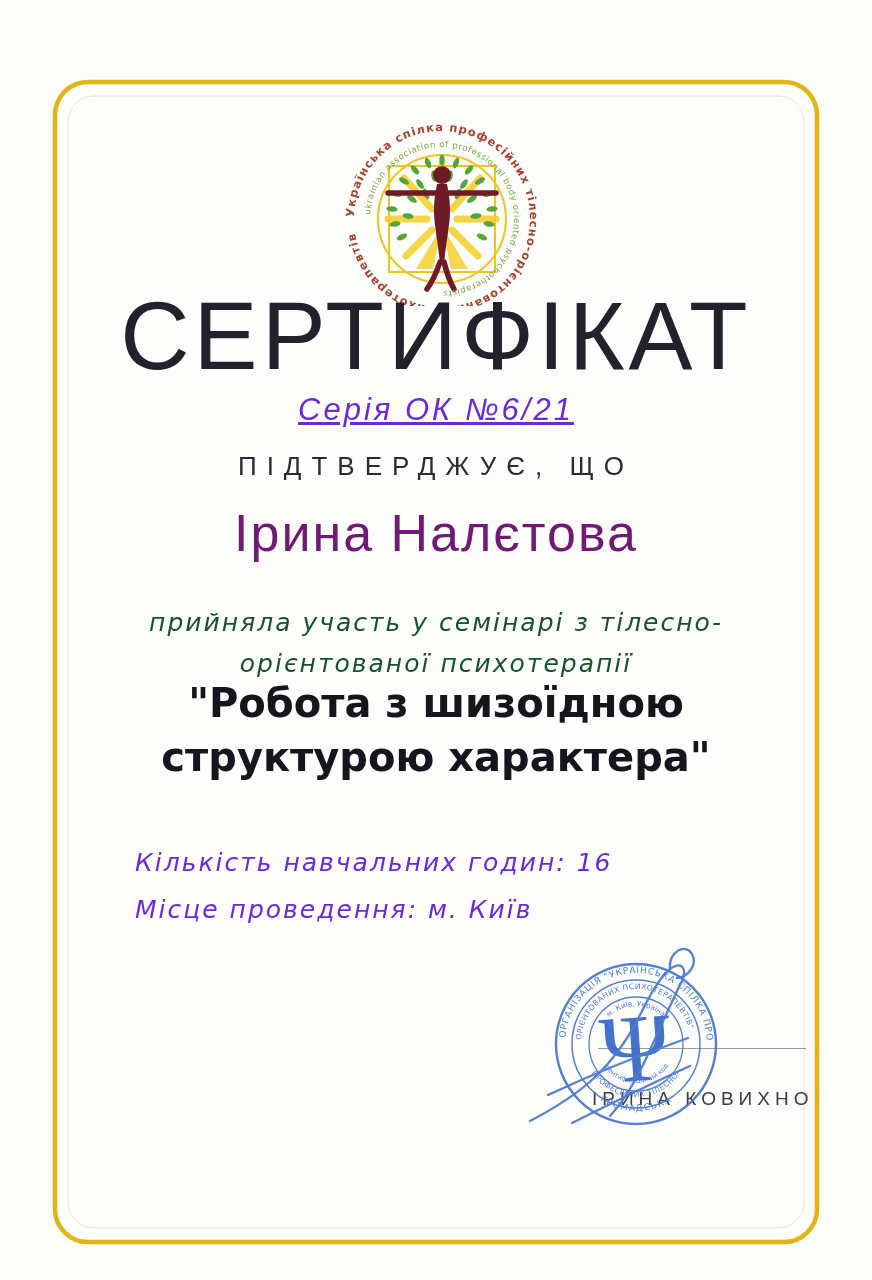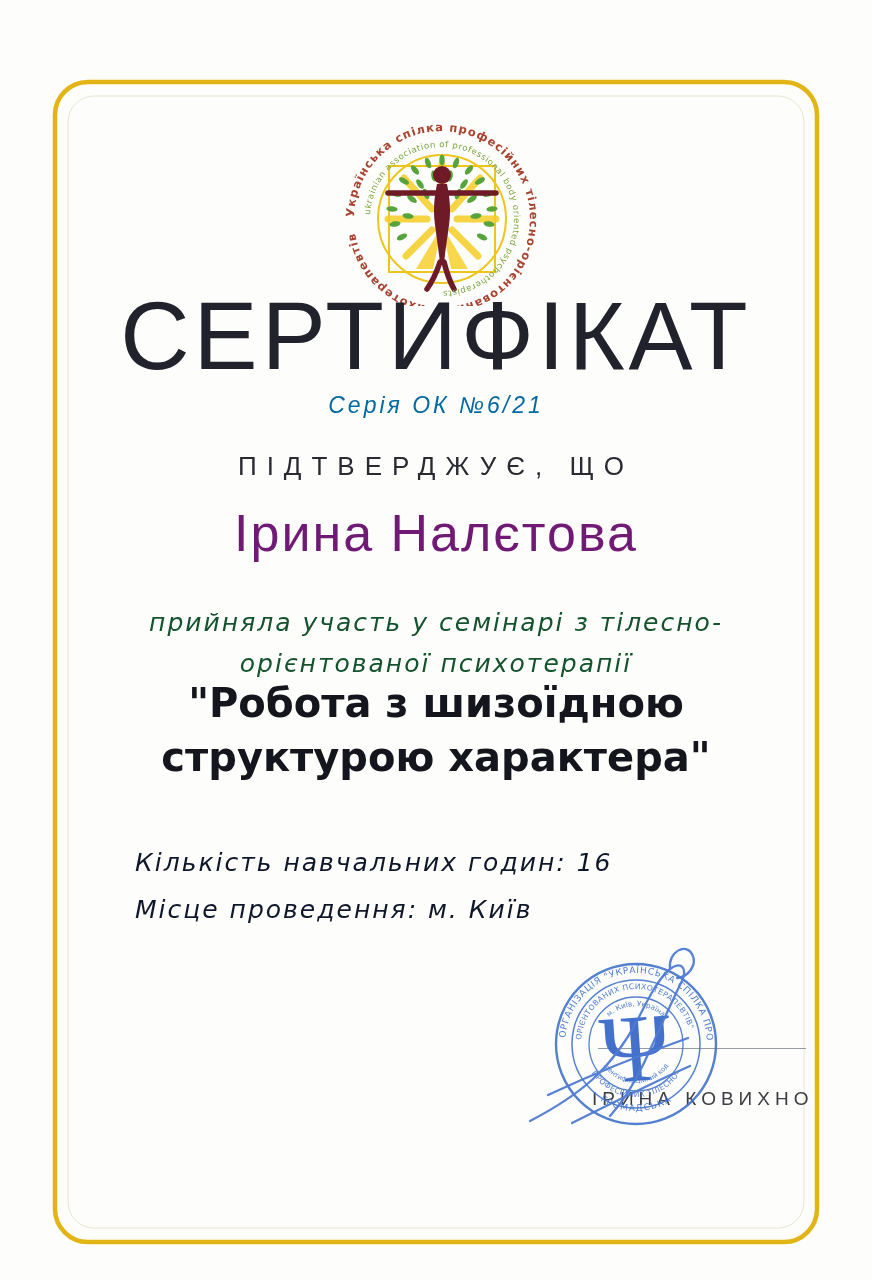--- a/index.html
+++ b/index.html
@@ -13,41 +13,41 @@
   .centered{left:0;right:0;text-align:center;}
 
   .border-svg{left:0;top:0;width:872px;height:1280px;z-index:1;}
   .logo-svg{left:322px;top:124px;width:240px;height:182px;z-index:2;}
 
   .title{
     top:286px;font-size:96px;line-height:100px;font-weight:400;
     letter-spacing:4px;color:#22222c;z-index:2;
   }
   .series{
-    top:392px;font-size:23px;font-style:italic;letter-spacing:3px;
-    color:#0369a1;z-index:2;
+    top:392px;font-size:31px;font-style:italic;letter-spacing:3px;
+    color:#6d28d9;z-index:2;text-decoration:underline;
   }
   .confirm{
     top:451px;font-size:26px;letter-spacing:10px;color:#2a2a33;z-index:2;
   }
   .name{
     top:503px;font-size:52px;letter-spacing:2px;color:#701a75;z-index:2;
   }
   .participation{
     top:602px;font-size:25px;font-style:italic;letter-spacing:2px;
     line-height:41px;color:#14532d;z-index:2;
     font-family:"DejaVu Sans", sans-serif;
   }
   .seminar{
     top:676px;font-size:40px;font-weight:700;line-height:54px;
     color:#15151d;z-index:2;font-family:"DejaVu Sans", sans-serif;
   }
   .details{
     top:839px;left:135px;font-size:25px;font-style:italic;letter-spacing:2px;
-    line-height:47px;color:#0f172a;z-index:2;
+    line-height:47px;color:#6d28d9;z-index:2;
     font-family:"DejaVu Sans", sans-serif;
   }
   .sig-line{
     top:1048px;left:598px;width:208px;border-top:1px solid #959aa3;z-index:2;
   }
   .signatory{
     top:1088px;left:592px;font-size:19px;letter-spacing:5px;color:#3c3c44;
     font-weight:500;z-index:2;white-space:nowrap;
   }
   .stamp-svg{left:430px;top:923px;width:440px;height:250px;z-index:3;}

